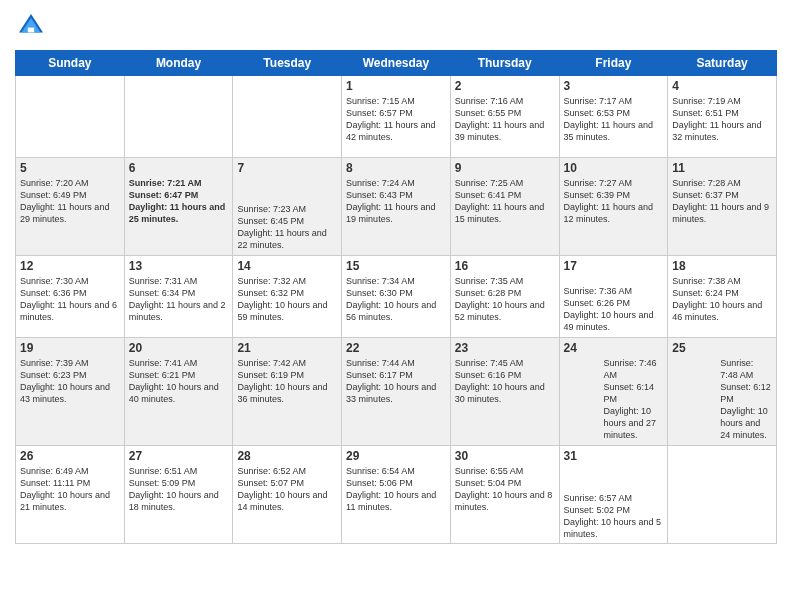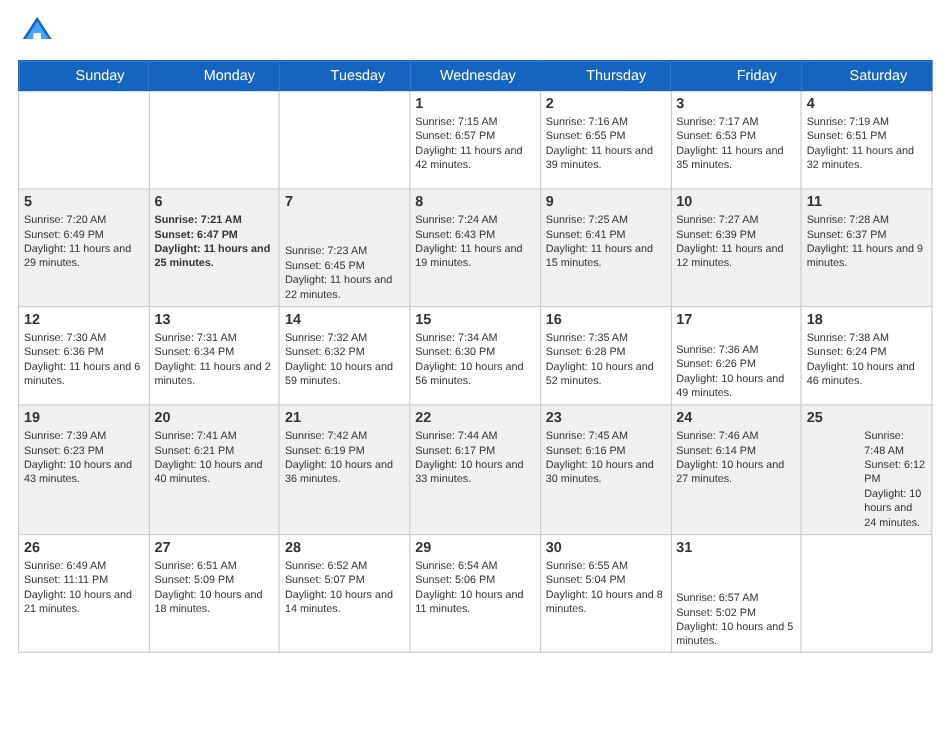--- a/index.html
+++ b/index.html
@@ -53,23 +53,23 @@
     }
     .calendar {
       width: 100%;
       border-collapse: collapse;
       table-layout: fixed;
     }
     .calendar th {
       background: #1565c0;
       color: #fff;
       font-size: 12px;
-      font-weight: normal;
-      padding: 5px 20px;
-      text-align: right;
+      font-weight: bold;
+      padding: 5px 0;
+      text-align: center;
       border: 1px solid #1565c0;
     }
     .calendar td {
       border: 1px solid #ccc;
       vertical-align: top;
       padding: 3px 4px;
       font-size: 9.5px;
       color: #333;
       height: 82px;
     }
@@ -266,21 +266,21 @@
 Daylight: 10 hours and 33 minutes.</div>
           </td>
           <td>
             <span class="day-num">23</span>
             <div class="day-info" style="white-space: pre-line;">Sunrise: 7:45 AM
 Sunset: 6:16 PM
 Daylight: 10 hours and 30 minutes.</div>
           </td>
           <td>
             <span class="day-num">24</span>
-            <div class="day-info" style="white-space: pre-line;">Sunrise: 7:46 AM
+            <div class="day-info" style="white-space: pre-line; margin-left: 40px;">Sunrise: 7:46 AM
 Sunset: 6:14 PM
 Daylight: 10 hours and 27 minutes.</div>
           </td>
           <td>
             <span class="day-num">25</span>
             <div class="day-info" style="white-space: pre-line; margin-left: 48px;">Sunrise: 7:48 AM
 Sunset: 6:12 PM
 Daylight: 10 hours and 24 minutes.</div>
           </td>
         </tr>

